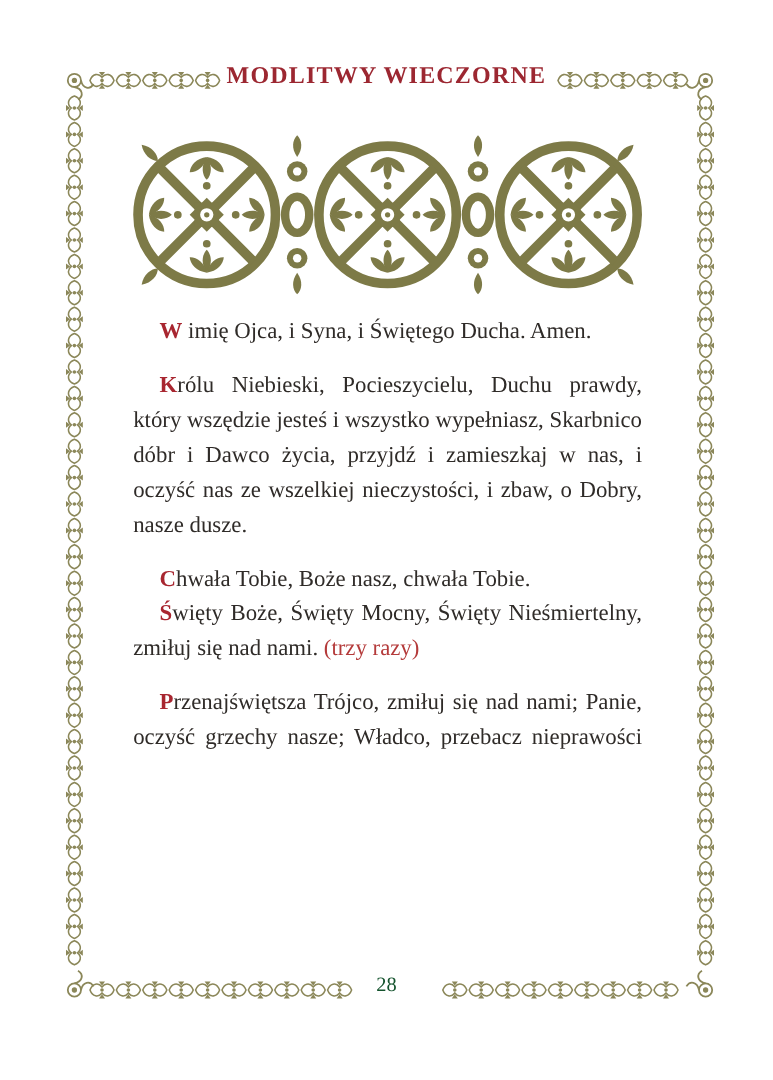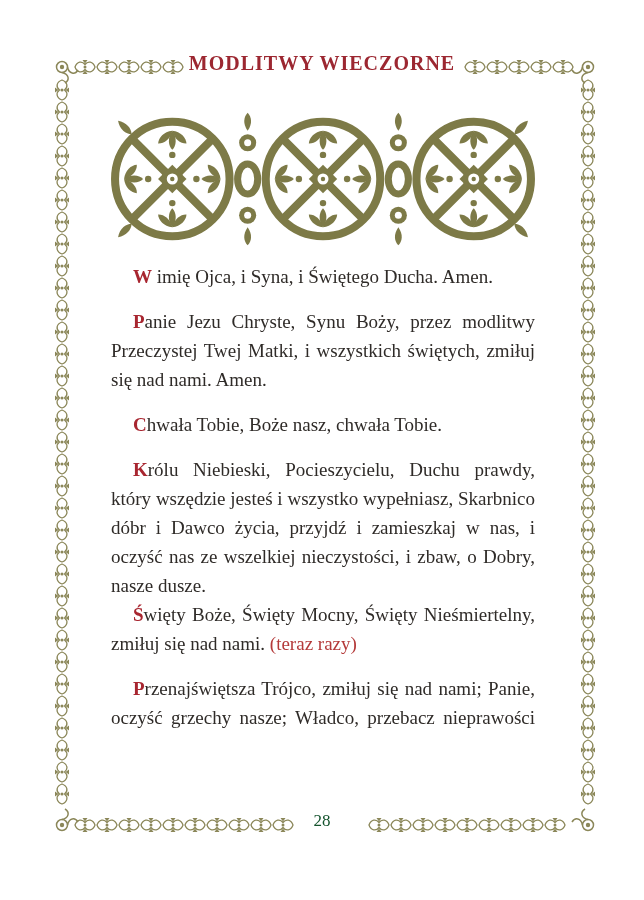--- a/index.html
+++ b/index.html
@@ -186,22 +186,21 @@
       <use href="#conn" xlink:href="#conn" transform="translate(289,70)"></use>
       <use href="#petal" xlink:href="#petal" transform="translate(10,12) rotate(135)"></use>
       <use href="#petal" xlink:href="#petal" transform="translate(418,12) rotate(-135)"></use>
       <use href="#petal" xlink:href="#petal" transform="translate(10,128) rotate(45)"></use>
       <use href="#petal" xlink:href="#petal" transform="translate(418,128) rotate(-45)"></use>
     </g>
   </svg>
 
   <main class="body">
     <p><span class="initial">W</span><span> imię Ojca, i Syna, i Świętego Ducha. Amen.</span></p>
-    <p><span class="initial">P</span><span>anie Jezu Chryste, Synu Boży, przez modlitwy Przeczystej Twej Matki, i wszystkich świętych, zmiłuj się nad nami. Amen.</span></p>
+    <p><span class="initial">K</span><span>rólu Niebieski, Pocieszycielu, Duchu prawdy, który wszędzie jesteś i wszystko wypełniasz, Skarbnico dóbr i Dawco życia, przyjdź i zamieszkaj w nas, i oczyść nas ze wszelkiej nieczystości, i zbaw, o Dobry, nasze dusze.</span></p>
     <p><span class="initial">C</span><span>hwała Tobie, Boże nasz, chwała Tobie.</span></p>
-    <p><span class="initial">K</span><span>rólu Niebieski, Pocieszycielu, Duchu prawdy, który wszędzie jesteś i wszystko wypełniasz, Skarbnico dóbr i Dawco życia, przyjdź i zamieszkaj w nas, i oczyść nas ze wszelkiej nieczystości, i zbaw, o Dobry, nasze dusze.</span></p>
-    <p class="nogap"><span class="initial">Ś</span><span>więty Boże, Święty Mocny, Święty Nieśmiertelny, zmiłuj się nad nami. </span><span class="note">(teraz razy)</span></p>
+    <p class="nogap"><span class="initial">Ś</span><span>więty Boże, Święty Mocny, Święty Nieśmiertelny, zmiłuj się nad nami. </span><span class="note">(trzy razy)</span></p>
     <p class="cont"><span class="initial">P</span><span>rzenajświętsza Trójco, zmiłuj się nad nami; Panie, oczyść grzechy nasze; Władco, przebacz nieprawości</span></p>
   </main>
 
   <div class="pagenum">28</div>
 
 </div>
 
 </body></html>

